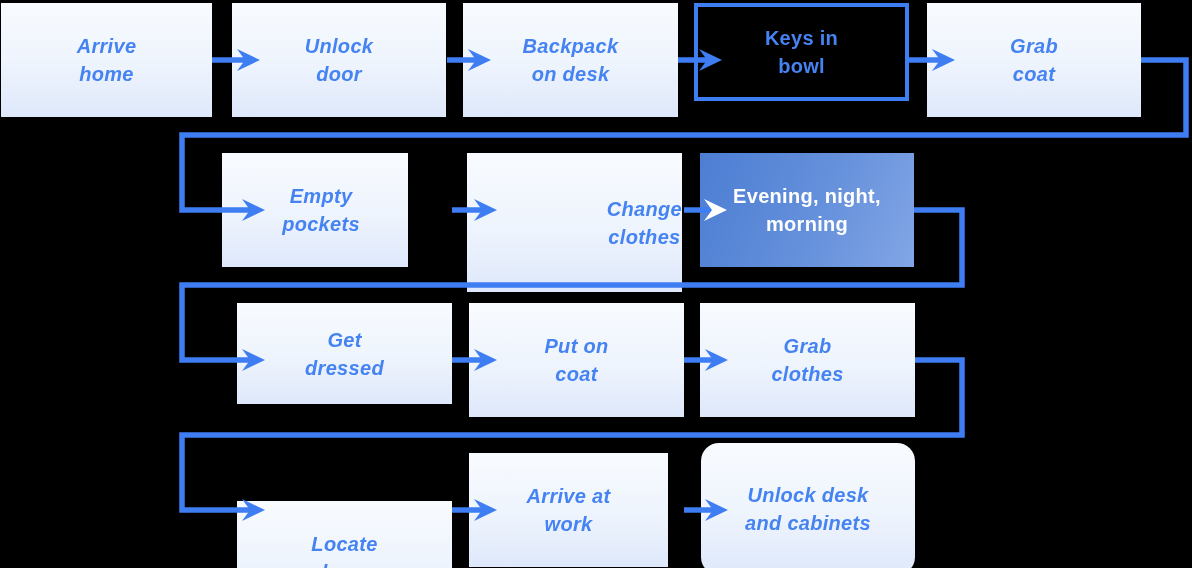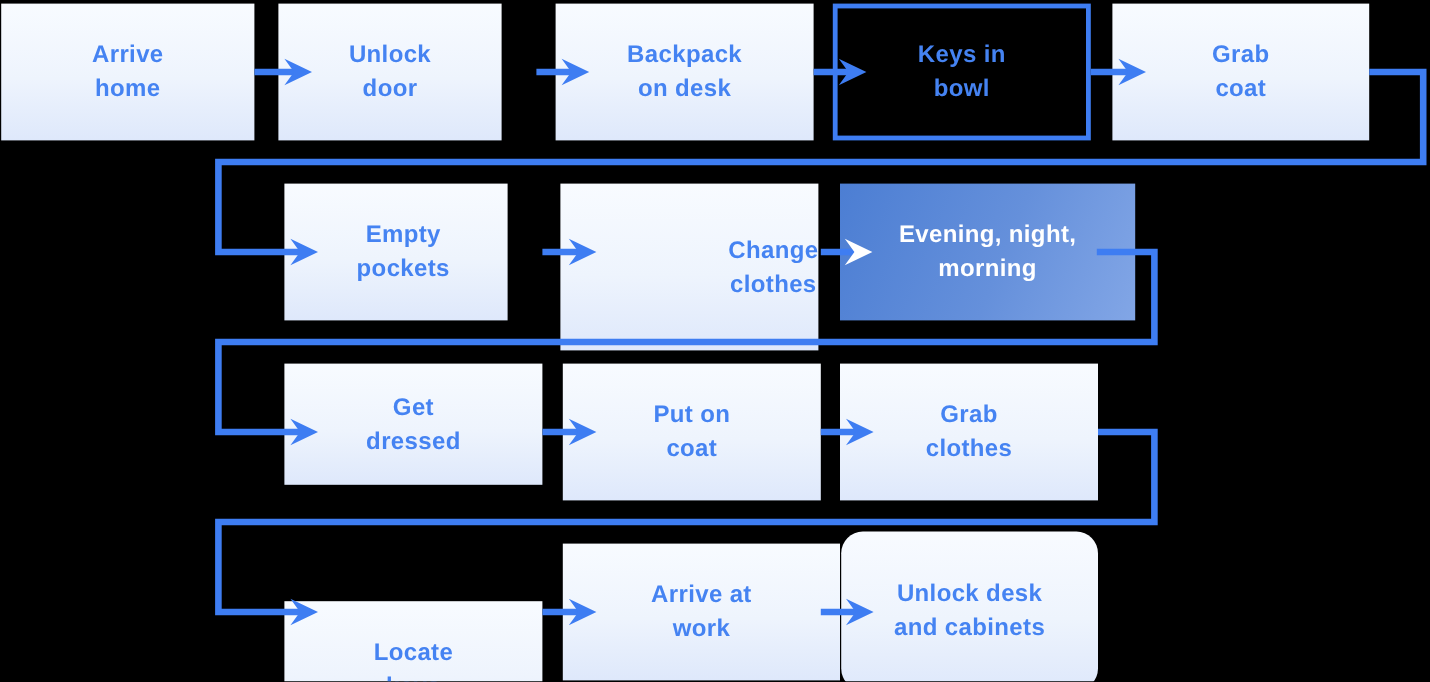--- a/index.html
+++ b/index.html
@@ -18,20 +18,21 @@
   .node {
     position: absolute;
     display: flex;
     align-items: center;
     justify-content: center;
     box-sizing: border-box;
     text-align: center;
   }
   .node-default {
     background: linear-gradient(to bottom, #f8fbff 0%, #eef4fd 55%, #dee8fb 100%);
+    font-style: italic;
   }
   .node-outlined {
     background: transparent;
     border: 4px solid #3e7df2;
   }
   .node-filled {
     background: linear-gradient(112deg, #4c7ed3 0%, #6590db 55%, #82a6e6 100%);
   }
   .node-label {
     font-size: 20px;
@@ -68,46 +69,46 @@
 </style>
 </head>
 <body>
 
 <div id="canvas">
 
   <div class="node node-default" style="left:1px; top:3px; width:211px; height:114px;">
     <span class="node-label">Arrive
 home</span>
   </div>
-  <div class="node node-default" style="left:232px; top:3px; width:186px; height:114px;">
+  <div class="node node-default" style="left:232px; top:3px; width:214px; height:114px;">
     <span class="node-label">Unlock
 door</span>
   </div>
   <div class="node node-default" style="left:463px; top:3px; width:215px; height:114px;">
     <span class="node-label">Backpack
 on desk</span>
   </div>
-  <div class="node node-outlined" style="left:694px; top:3px; width:215px; height:114px;">
+  <div class="node node-outlined" style="left:694px; top:3px; width:215px; height:98px;">
     <span class="node-label">Keys in
 bowl</span>
   </div>
   <div class="node node-default" style="left:927px; top:3px; width:214px; height:114px;">
     <span class="node-label">Grab
 coat</span>
   </div>
 
-  <div class="node node-default" style="left:237px; top:153px; width:186px; height:114px;padding-left:12px;">
+  <div class="node node-default" style="left:222px; top:153px; width:186px; height:114px;padding-left:12px;">
     <span class="node-label">Empty
 pockets</span>
   </div>
   <div class="node node-default" style="left:467px; top:153px; width:215px; height:139px;justify-content:flex-end;">
     <span class="node-label">Change
 clothes</span>
   </div>
-  <div class="node node-filled" style="left:700px; top:153px; width:246px; height:114px;">
+  <div class="node node-filled" style="left:700px; top:153px; width:214px; height:114px;">
     <span class="node-label">Evening, night,
 morning</span>
   </div>
 
   <div class="node node-default" style="left:237px; top:303px; width:215px; height:101px;">
     <span class="node-label">Get
 dressed</span>
   </div>
   <div class="node node-default" style="left:469px; top:303px; width:215px; height:114px;justify-content:center;">
     <span class="node-label">Put on
@@ -115,21 +116,21 @@
   </div>
   <div class="node node-default" style="left:700px; top:303px; width:215px; height:114px;">
     <span class="node-label">Grab
 clothes</span>
   </div>
 
   <div class="node node-default" style="left:237px; top:453px; width:215px; height:114px;margin-top:48px;">
     <span class="node-label">Locate
 keys</span>
   </div>
-  <div class="node node-default" style="left:469px; top:453px; width:231px; height:114px;">
+  <div class="node node-default" style="left:469px; top:453px; width:199px; height:114px;">
     <span class="node-label">Arrive at
 work</span>
   </div>
   <div class="node node-default" style="left:701px; top:443px; width:214px; height:132px;border-radius:18px;">
     <span class="node-label">Unlock desk
 and cabinets</span>
   </div>
 
   <svg id="edges-layer" width="1192" height="568" viewBox="0 0 1192 568">
 

